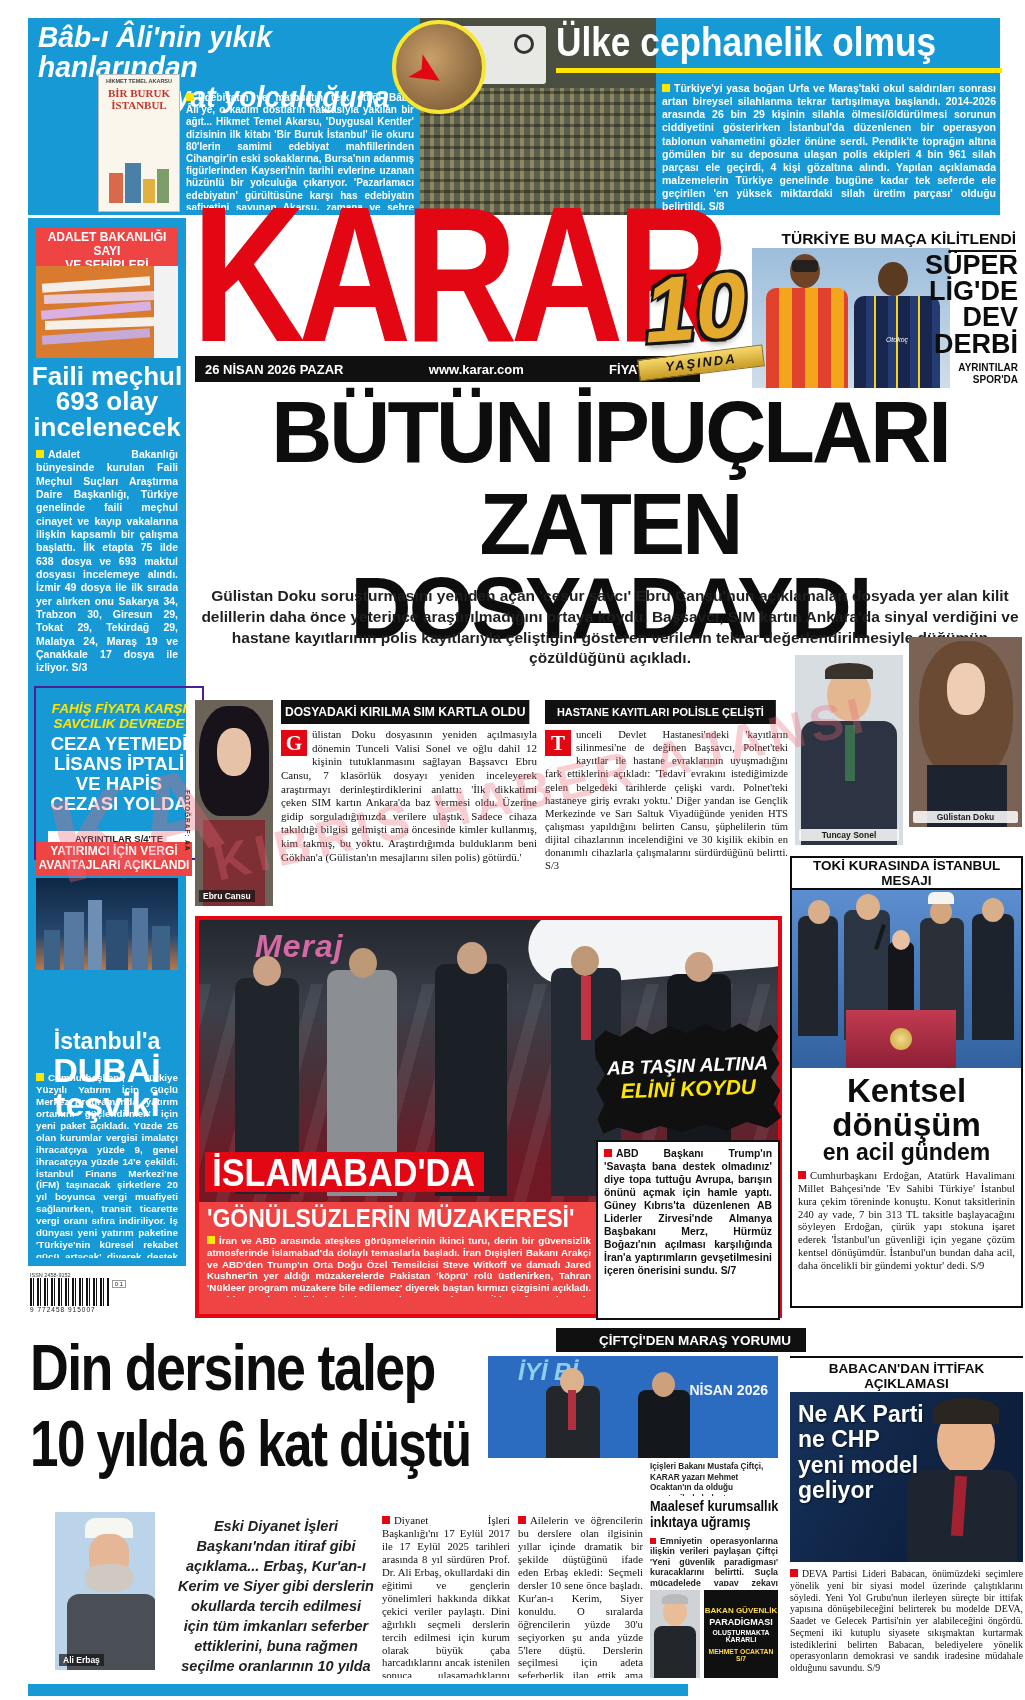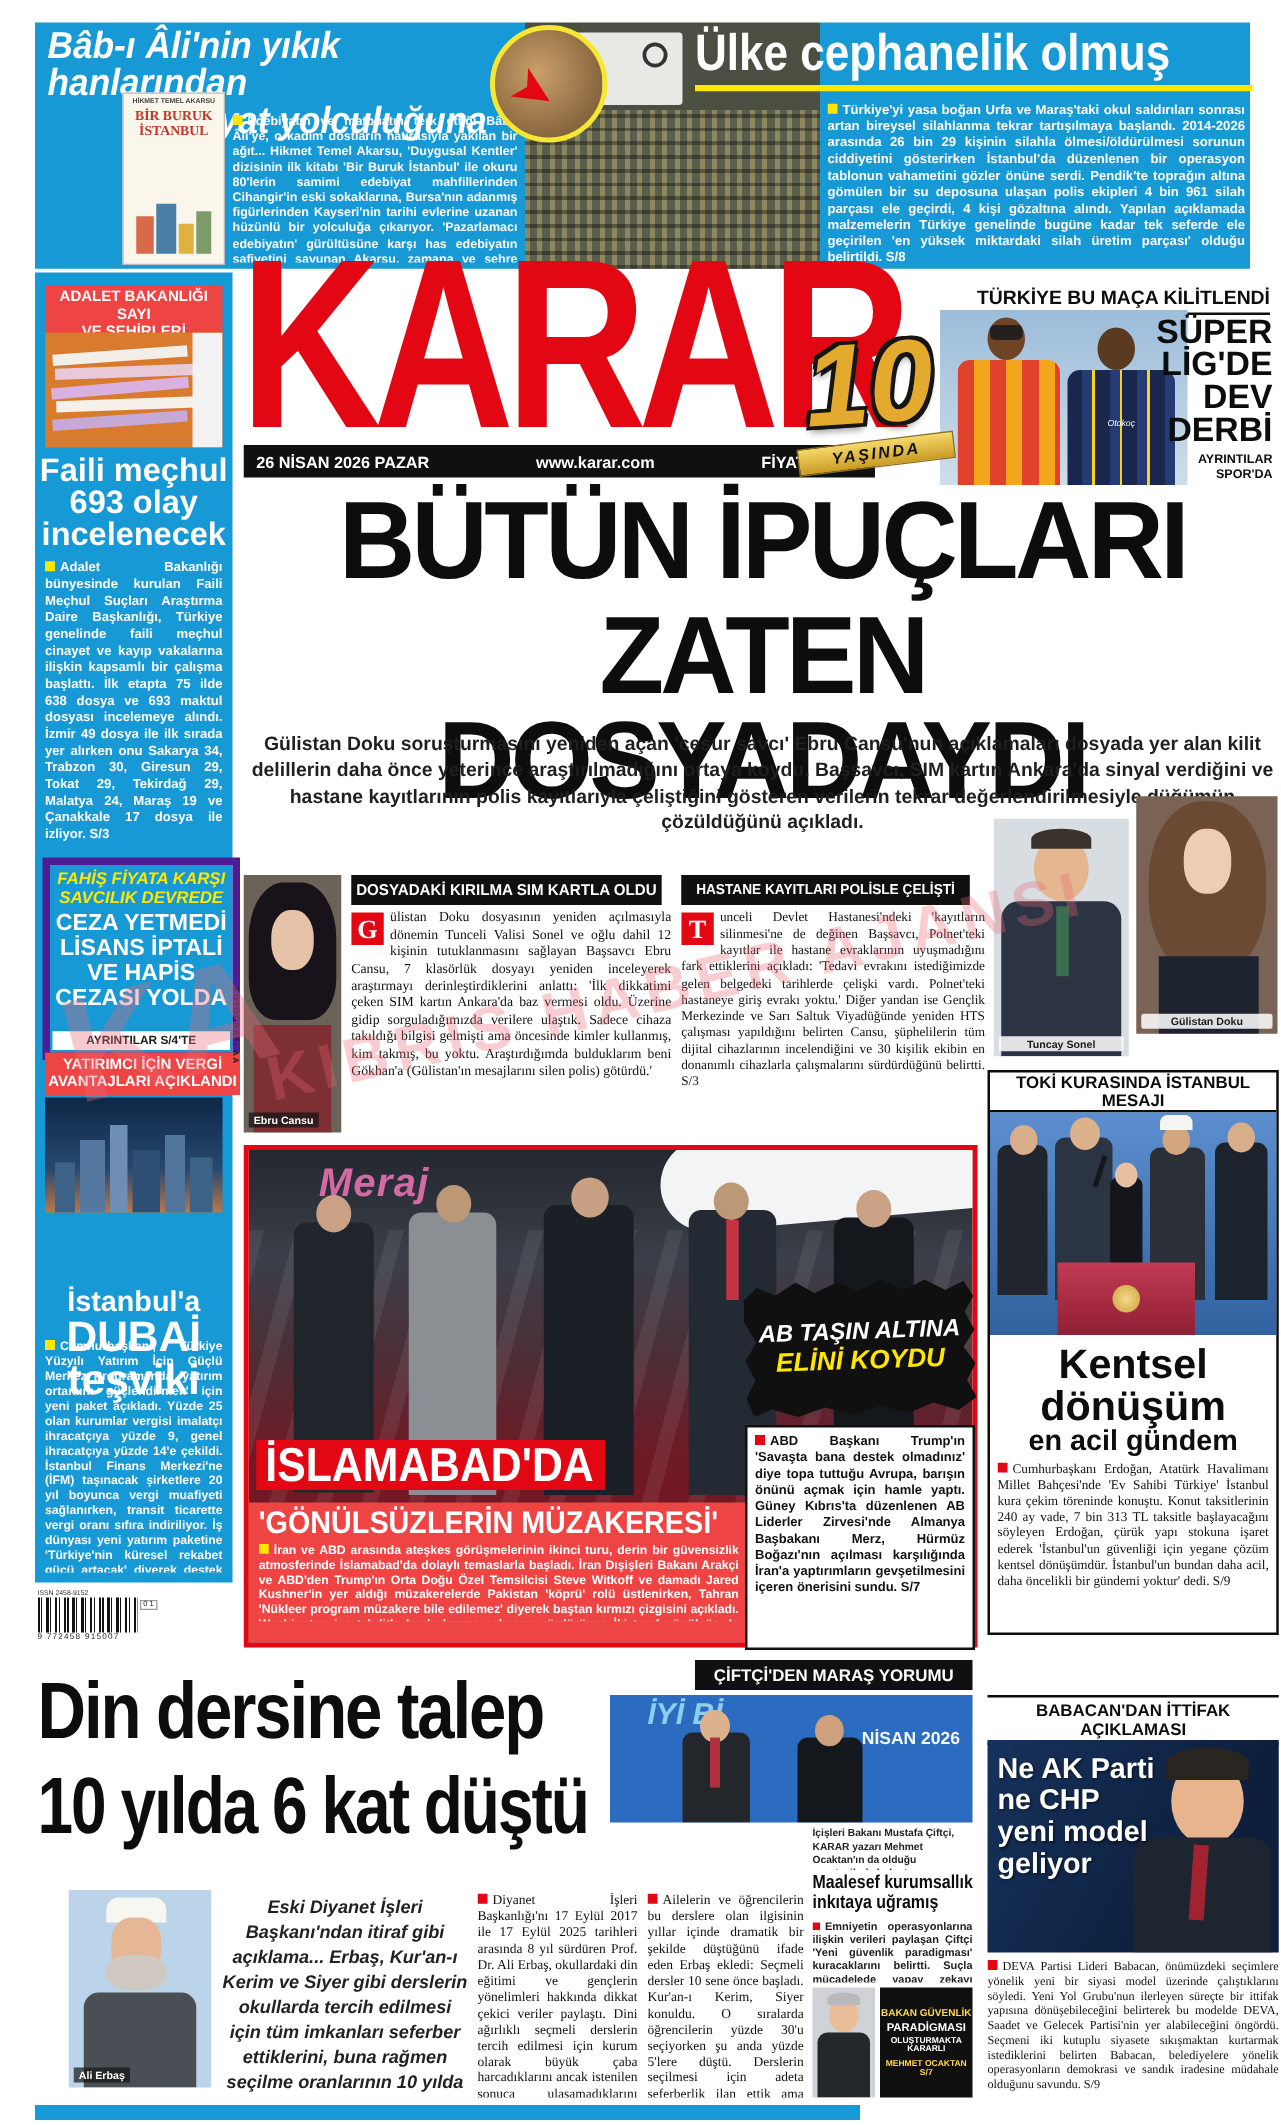--- a/index.html
+++ b/index.html
@@ -76,21 +76,21 @@
       <div class="abs" style="left:6px;top:66px;width:108px;height:9px;background:#c6a9d6;transform:rotate(-4deg);"></div>
       <div class="abs" style="right:0;top:0;width:24px;height:92px;background:#f2f2f2;"></div>
     </div>
     <div class="ctr w b abs" style="left:0;top:146px;width:158px;font-size:26px;line-height:.98;">
       <div>Faili meçhul</div>
       <div>693 olay</div>
       <div>incelenecek</div>
     </div>
     <p class="abs w b just clip" style="left:8px;top:230px;width:142px;height:230px;font-size:10.5px;line-height:1.27;margin:0;"><span class="sq sqY"></span><span>Adalet Bakanlığı bünyesinde kurulan Faili Meçhul Suçları Araştırma Daire Başkanlığı, Türkiye genelinde faili meçhul cinayet ve kayıp vakalarına ilişkin kapsamlı bir çalışma başlattı. İlk etapta 75 ilde 638 dosya ve 693 maktul dosyası incelemeye alındı. İzmir 49 dosya ile ilk sırada yer alırken onu Sakarya 34, Trabzon 30, Giresun 29, Tokat 29, Tekirdağ 29, Malatya 24, Maraş 19 ve Çanakkale 17 dosya ile izliyor. S/3</span></p>
 
-    <div class="abs" style="left:6px;top:468px;width:142px;height:146px;border:6px solid #4c1d95;padding:2px;">
+    <div class="abs" style="left:6px;top:468px;width:142px;height:146px;border:2px solid #4c1d95;padding:12px;">
       <div class="ctr b i" style="color:#ffe600;font-size:13.5px;line-height:1.1;margin-top:2px;">
         <div>FAHİŞ FİYATA KARŞI</div>
         <div>SAVCILIK DEVREDE</div>
       </div>
       <div class="ctr w b" style="font-size:18.5px;line-height:1.08;margin-top:2px;">
         <div>CEZA YETMEDİ</div>
         <div>LİSANS İPTALİ</div>
         <div>VE HAPİS</div>
         <div>CEZASI YOLDA</div>
       </div>
@@ -271,33 +271,33 @@
       <div>ne CHP</div>
       <div>yeni model</div>
       <div>geliyor</div>
     </div>
   </div>
   <p class="abs serif just clip" style="left:790px;top:1568px;width:233px;height:126px;font-size:9.8px;line-height:1.2;color:#111;margin:0;"><span class="sq sqR"></span><span>DEVA Partisi Lideri Babacan, önümüzdeki seçimlere yönelik yeni bir siyasi model üzerinde çalıştıklarını söyledi. Yeni Yol Grubu'nun ilerleyen süreçte bir ittifak yapısına dönüşebileceğini belirterek bu modelde DEVA, Saadet ve Gelecek Partisi'nin yer alabileceğini öngördü. Seçmeni iki kutuplu siyasete sıkışmaktan kurtarmak istediklerini belirten Babacan, belediyelere yönelik operasyonların demokrasi ve sandık iradesine müdahale olduğunu savundu. S/9</span></p>
 
   <div class="abs b blk" style="left:30px;top:1336px;font-size:64px;line-height:1;letter-spacing:-2px;transform:scaleX(.84);transform-origin:left top;">Din dersine talep</div>
   <div class="abs b blk" style="left:30px;top:1412px;font-size:64px;line-height:1;letter-spacing:-2px;transform:scaleX(.80);transform-origin:left top;">10 yılda 6 kat düştü</div>
 
-  <div class="photo" style="left:55px;top:1512px;width:114px;height:158px;background:#bcd4ea;">
+  <div class="photo" style="left:55px;top:1512px;width:100px;height:158px;background:#bcd4ea;">
     <div class="abs" style="left:30px;top:6px;width:48px;height:20px;background:#f7f7f2;border-radius:10px 10px 0 0;"></div>
     <div class="abs" style="left:34px;top:22px;width:40px;height:46px;background:#e5b796;border-radius:40%;"></div>
     <div class="abs" style="left:30px;top:52px;width:48px;height:28px;background:#cfc9c2;border-radius:40%;"></div>
     <div class="abs" style="left:12px;top:82px;width:90px;height:76px;background:#4a4e55;border-radius:12px 12px 0 0;"></div>
     <div class="abs w b" style="left:4px;bottom:4px;font-size:8.5px;background:rgba(20,20,20,.7);padding:1px 4px;">Ali Erbaş</div>
   </div>
   <div class="abs ctr b i clip" style="left:178px;top:1516px;width:196px;height:160px;font-size:14.5px;line-height:1.38;color:#222;">Eski Diyanet İşleri Başkanı'ndan itiraf gibi açıklama... Erbaş, Kur'an-ı Kerim ve Siyer gibi derslerin okullarda tercih edilmesi için tüm imkanları seferber ettiklerini, buna rağmen seçilme oranlarının 10 yılda yüzde 30'dan 5'e düştüğünü açıkladı.</div>
   <p class="abs serif just clip" style="left:382px;top:1514px;width:128px;height:164px;font-size:10.8px;line-height:1.2;color:#111;margin:0;"><span class="sq sqR"></span><span>Diyanet İşleri Başkanlığı'nı 17 Eylül 2017 ile 17 Eylül 2025 tarihleri arasında 8 yıl sürdüren Prof. Dr. Ali Erbaş, okullardaki din eğitimi ve gençlerin yönelimleri hakkında dikkat çekici veriler paylaştı. Dini ağırlıklı seçmeli derslerin tercih edilmesi için kurum olarak büyük çaba harcadıklarını ancak istenilen sonuca ulaşamadıklarını belirtti.</span></p>
   <p class="abs serif just clip" style="left:518px;top:1514px;width:125px;height:164px;font-size:10.8px;line-height:1.2;color:#111;margin:0;"><span class="sq sqR"></span><span>Ailelerin ve öğrencilerin bu derslere olan ilgisinin yıllar içinde dramatik bir şekilde düştüğünü ifade eden Erbaş ekledi: Seçmeli dersler 10 sene önce başladı. Kur'an-ı Kerim, Siyer konuldu. O sıralarda öğrencilerin yüzde 30'u seçiyorken şu anda yüzde 5'lere düştü. Derslerin seçilmesi için adeta seferberlik ilan ettik ama başarılı olamadık. S/8</span></p>
   <div class="abs" style="left:28px;top:1684px;width:660px;height:12px;background:#1699d4;"></div>
 
-  <div class="abs bar-title" style="left:556px;top:1328px;width:222px;height:24px;font-size:13.5px;">ÇİFTÇİ'DEN MARAŞ YORUMU</div>
+  <div class="abs bar-title" style="left:556px;top:1328px;width:222px;height:24px;font-size:13.5px;padding-left:28px;">ÇİFTÇİ'DEN MARAŞ YORUMU</div>
   <div class="photo" style="left:488px;top:1356px;width:290px;height:102px;background:#2b6bc0;">
     <div class="abs b i" style="left:30px;top:2px;font-size:24px;color:#9fe0f5;opacity:.85;">İYİ Bİ</div>
     <div class="abs w b" style="right:10px;top:26px;font-size:14px;opacity:.95;">NİSAN 2026</div>
     <div class="abs" style="left:58px;top:30px;width:54px;height:72px;background:#23262b;border-radius:8px 8px 0 0;"></div>
     <div class="head" style="left:72px;top:12px;width:24px;height:26px;background:#dcb28c;"></div>
     <div class="abs" style="left:80px;top:34px;width:8px;height:40px;background:#b03040;"></div>
     <div class="abs" style="left:150px;top:34px;width:52px;height:68px;background:#14181d;border-radius:8px 8px 0 0;"></div>
     <div class="head" style="left:164px;top:16px;width:23px;height:25px;background:#cfa07c;"></div>
   </div>
   <div class="abs b clip" style="left:650px;top:1462px;width:128px;height:34px;font-size:8.2px;line-height:1.3;color:#222;">İçişleri Bakanı Mustafa Çiftçi, KARAR yazarı Mehmet Ocaktan'ın da olduğu gazetecilerle buluştu.</div>

